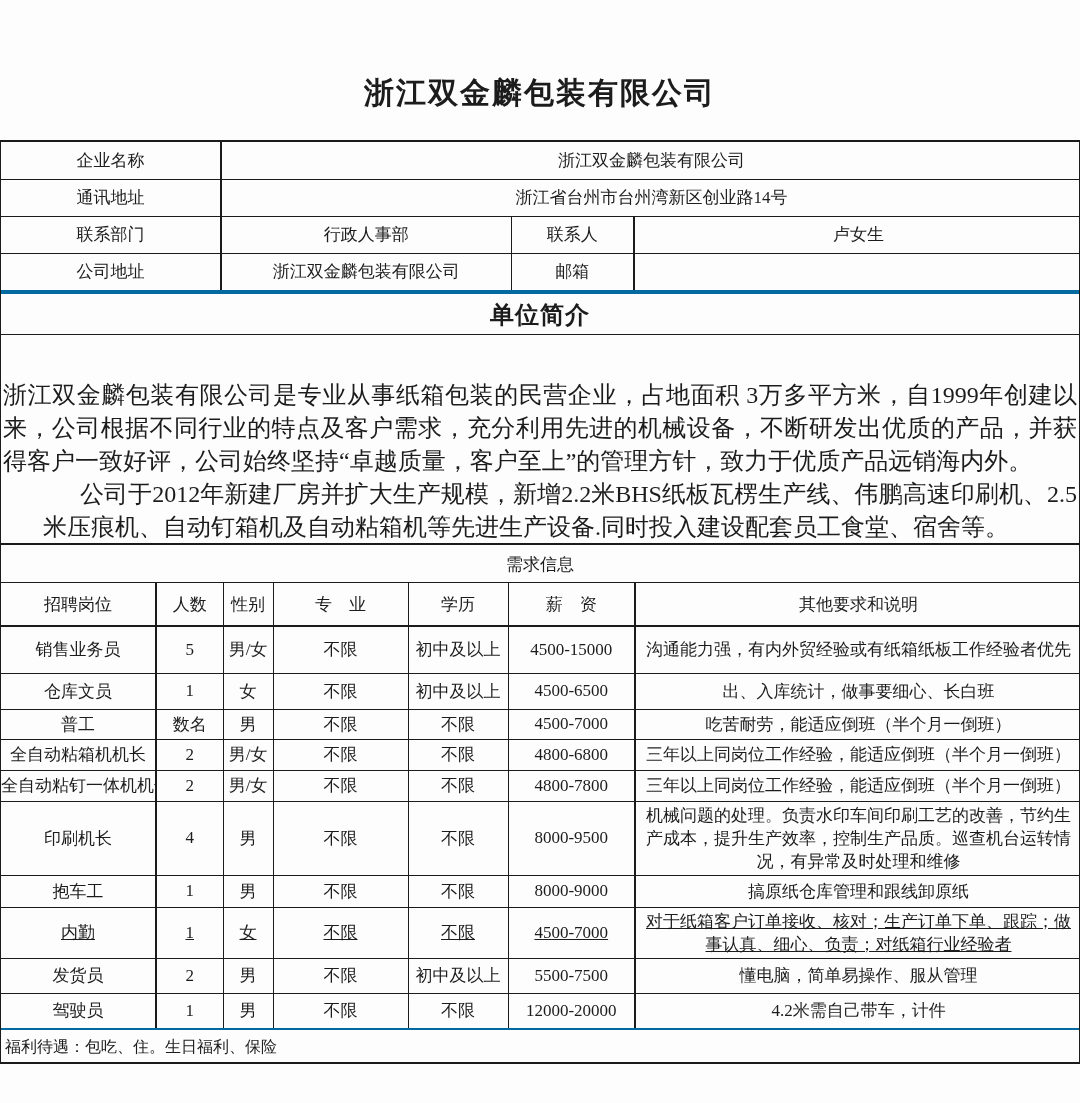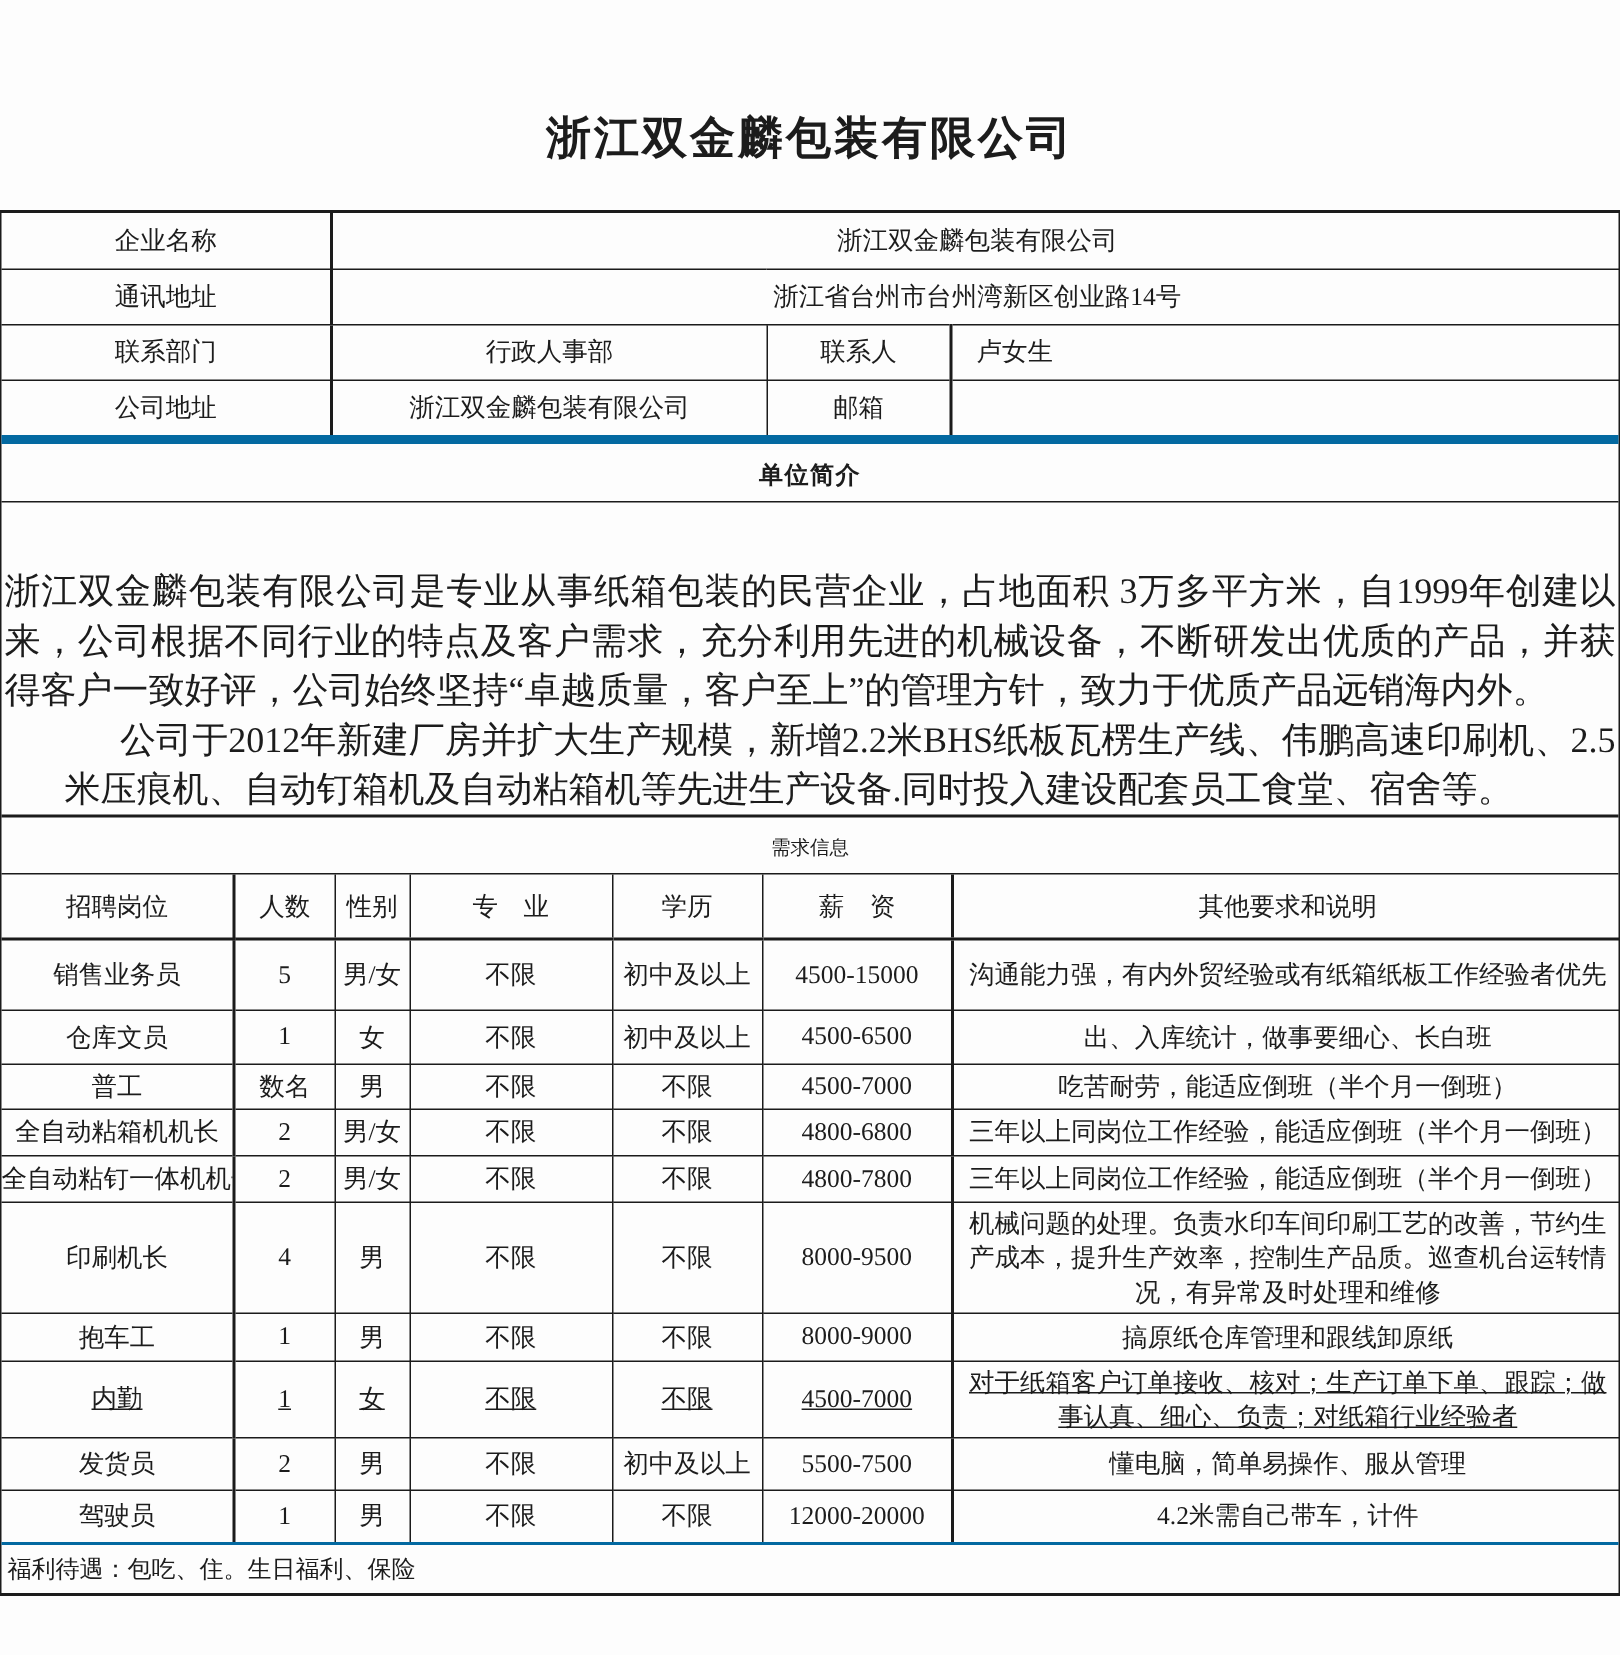--- a/index.html
+++ b/index.html
@@ -35,37 +35,37 @@
     text-align:center;
     padding:2px 3px;
     overflow:hidden;
     box-sizing:border-box;
   }
   
   .info tr{height:37px;}
   .info td:nth-child(1){border-right-width:2px;}
   .info td.c3{border-left-width:1px;}
   .info td.c4{border-left-width:2px;}
-  .info td.left{text-align:left;padding-left:16px;}
+  .info td.left{text-align:center;padding-left:4px;}
   
   .band{
     text-align:center;
     box-sizing:border-box;
   }
   .band-intro{
-    border-top:6px solid #0369a1;
+    border-top:4px solid #0369a1;
     border-bottom:1px solid #1b1b1b;
     height:45px;line-height:43px;
-    font-size:16px;font-weight:bold;letter-spacing:1px;
+    font-size:24px;font-weight:bold;letter-spacing:1px;
   }
   .band-demand{
     border-top:2px solid #1b1b1b;
     border-bottom:1px solid #1b1b1b;
     height:40px;line-height:40px;
-    font-size:13px;
+    font-size:17px;
   }
   .intro{
     height:208px;
     box-sizing:border-box;
     padding:44px 2px 0 2px;
     font-size:24px;
     line-height:33px;
   }
   .intro p{margin:0;text-align:justify;}
   .intro p.indent{text-indent:37px;margin-left:40px;}

